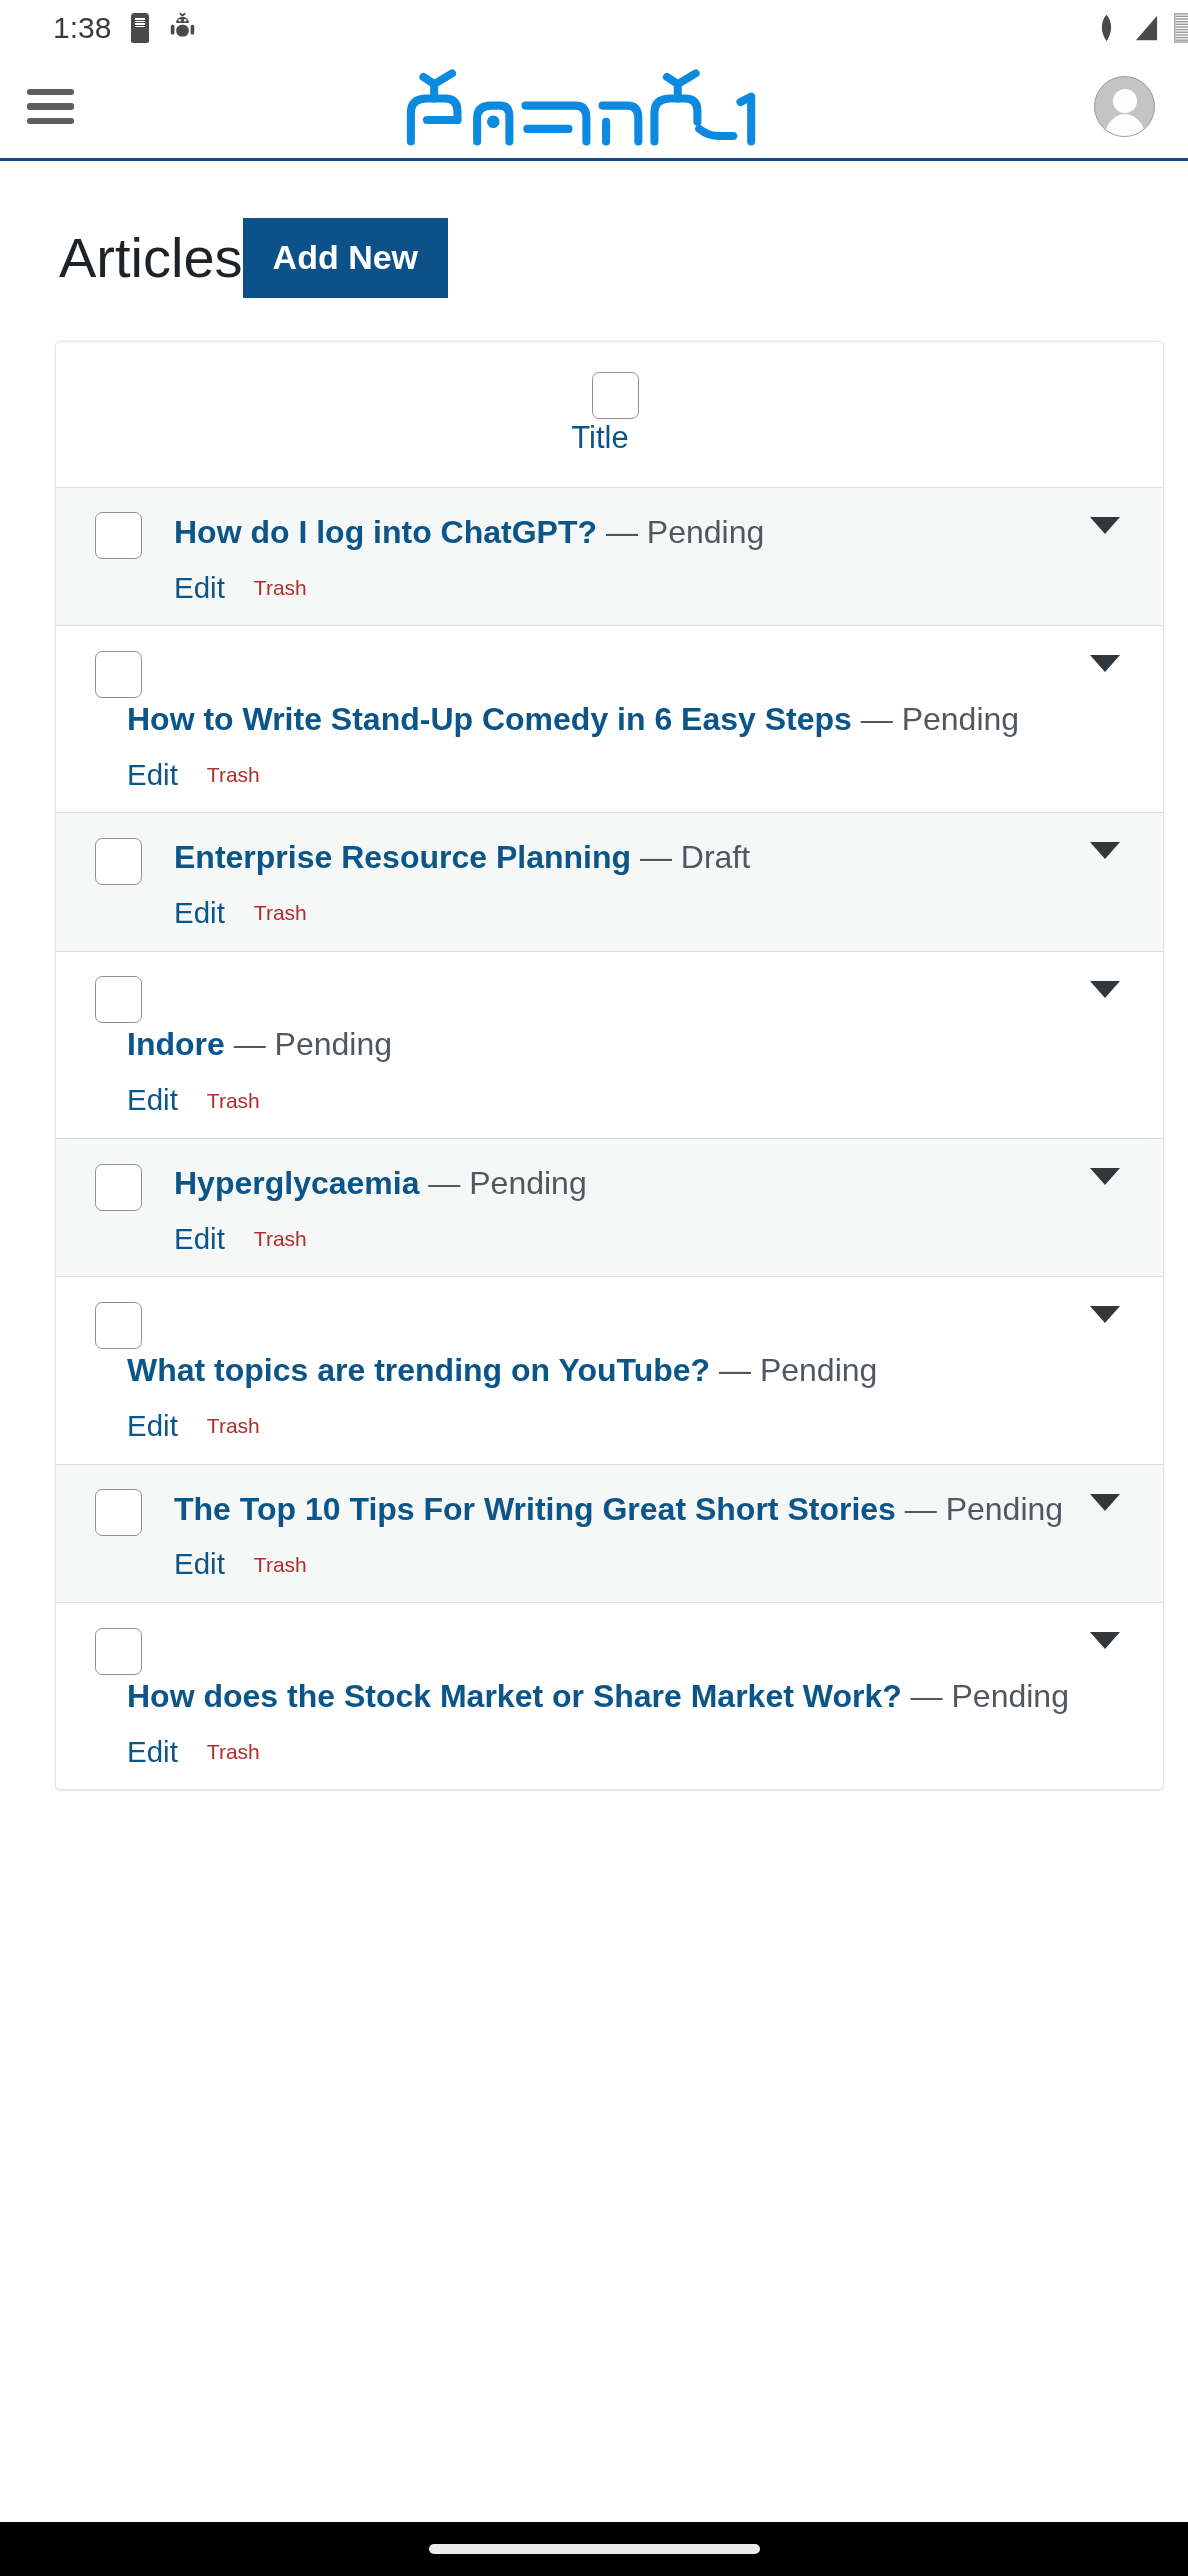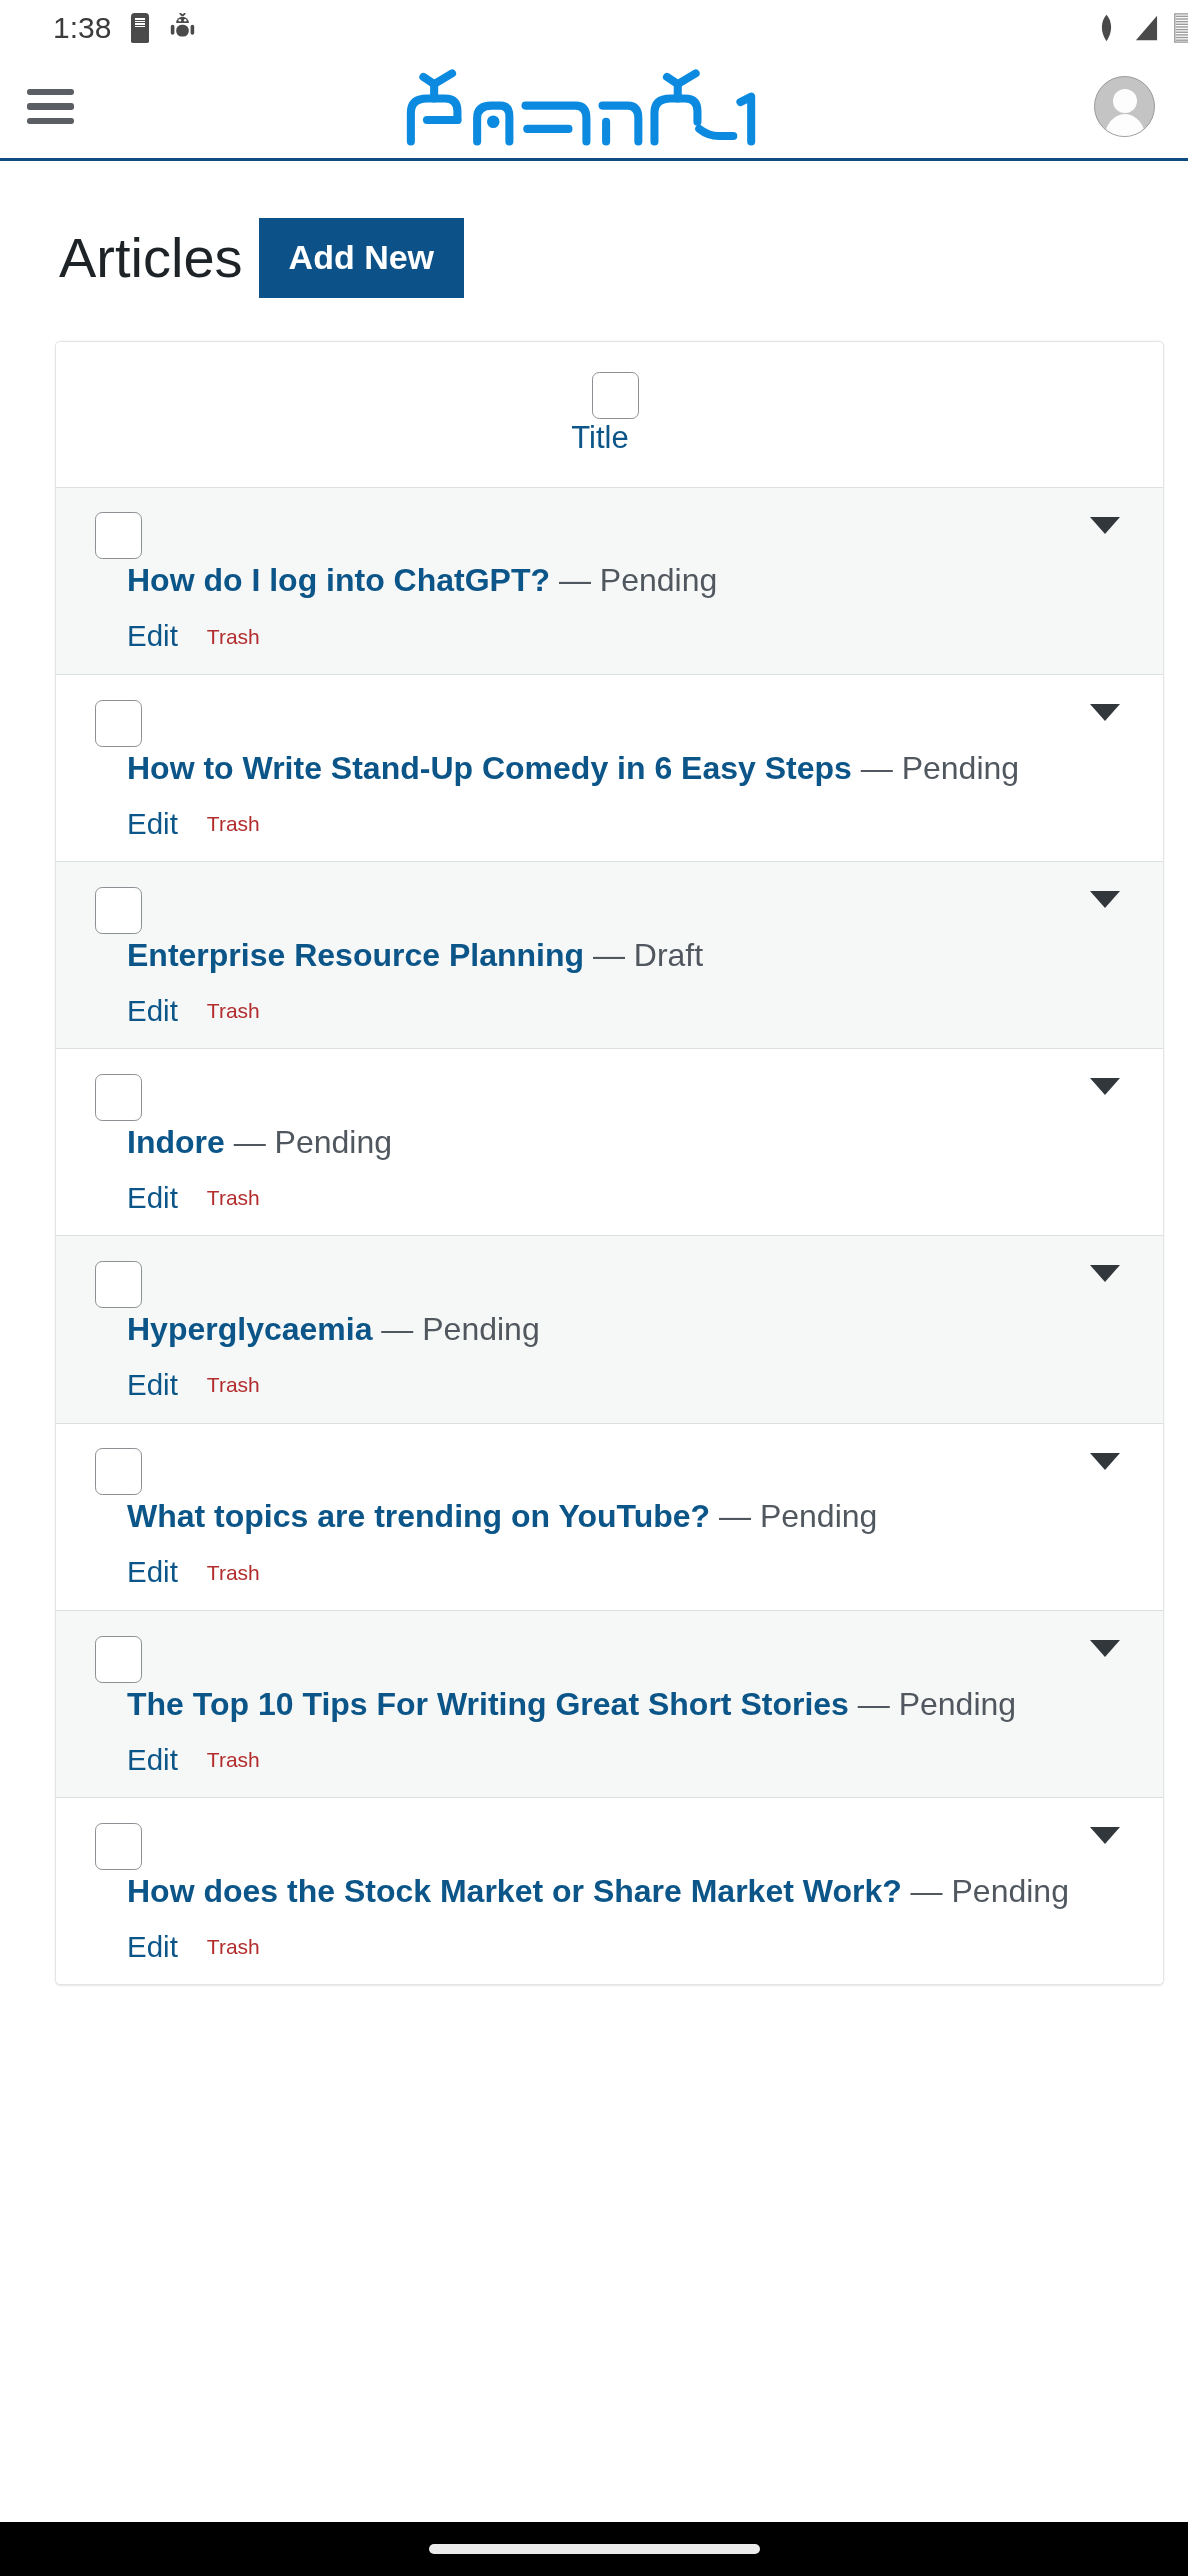--- a/index.html
+++ b/index.html
@@ -111,21 +111,20 @@
 
   
   .page {
     background: #ffffff;
     padding: 0;
   }
   .page-heading {
     display: flex;
     align-items: center;
     padding: 57px 0 0 59px;
-    gap: 16px;
   }
   .page-title {
     font-size: 56px;
     font-weight: 400;
     color: #1d2327;
     line-height: 1.1;
     white-space: nowrap;
   }
   .add-new-btn {
     background: #0c5289;
@@ -157,21 +156,21 @@
     border-bottom: 0.9px solid #dcdfe2;
     position: relative;
   }
   .row.head {
     background: #ffffff;
     padding-top: 30px;
     padding-bottom: 30px;
     align-items: center;
     flex-direction: column;
   }
-  .row.alt { background: #f6f7f7; flex-direction: column; }
+  .row.alt { background: #f6f7f7; }
   .row.plain { background: #ffffff; flex-direction: column; }
   .row:last-child { border-bottom: none; }
 
   .cb {
     width: 47px; height: 47px;
     border: 1.8px solid #8c8f94;
     border-radius: 7.2px;
     background: #ffffff;
     flex-shrink: 0;
     margin-top: 1.8px;

